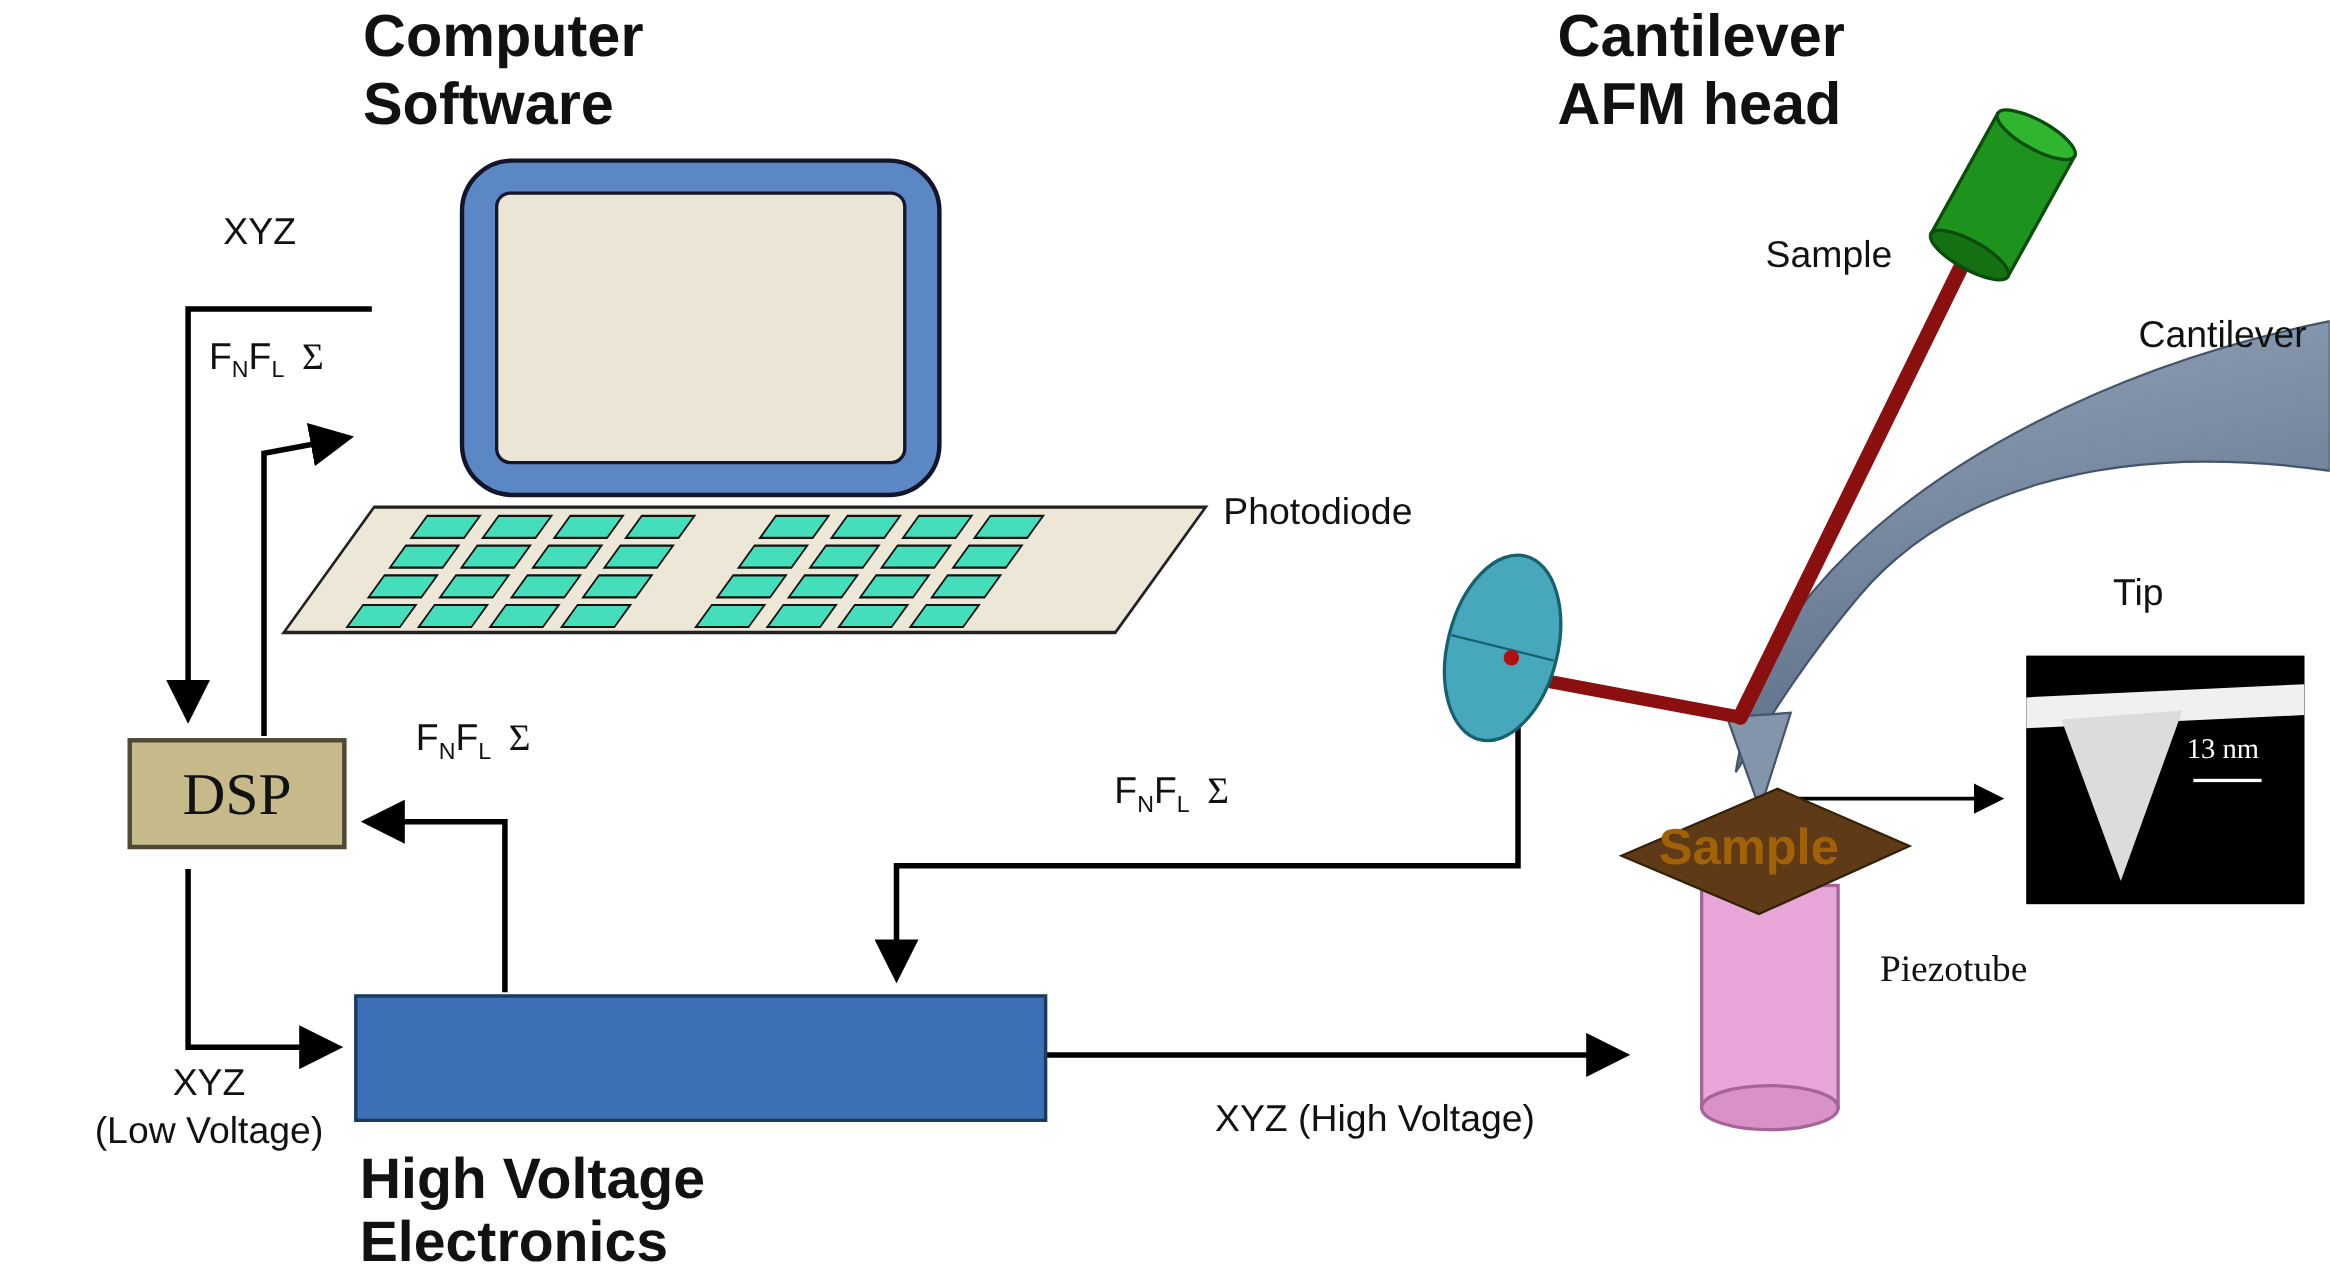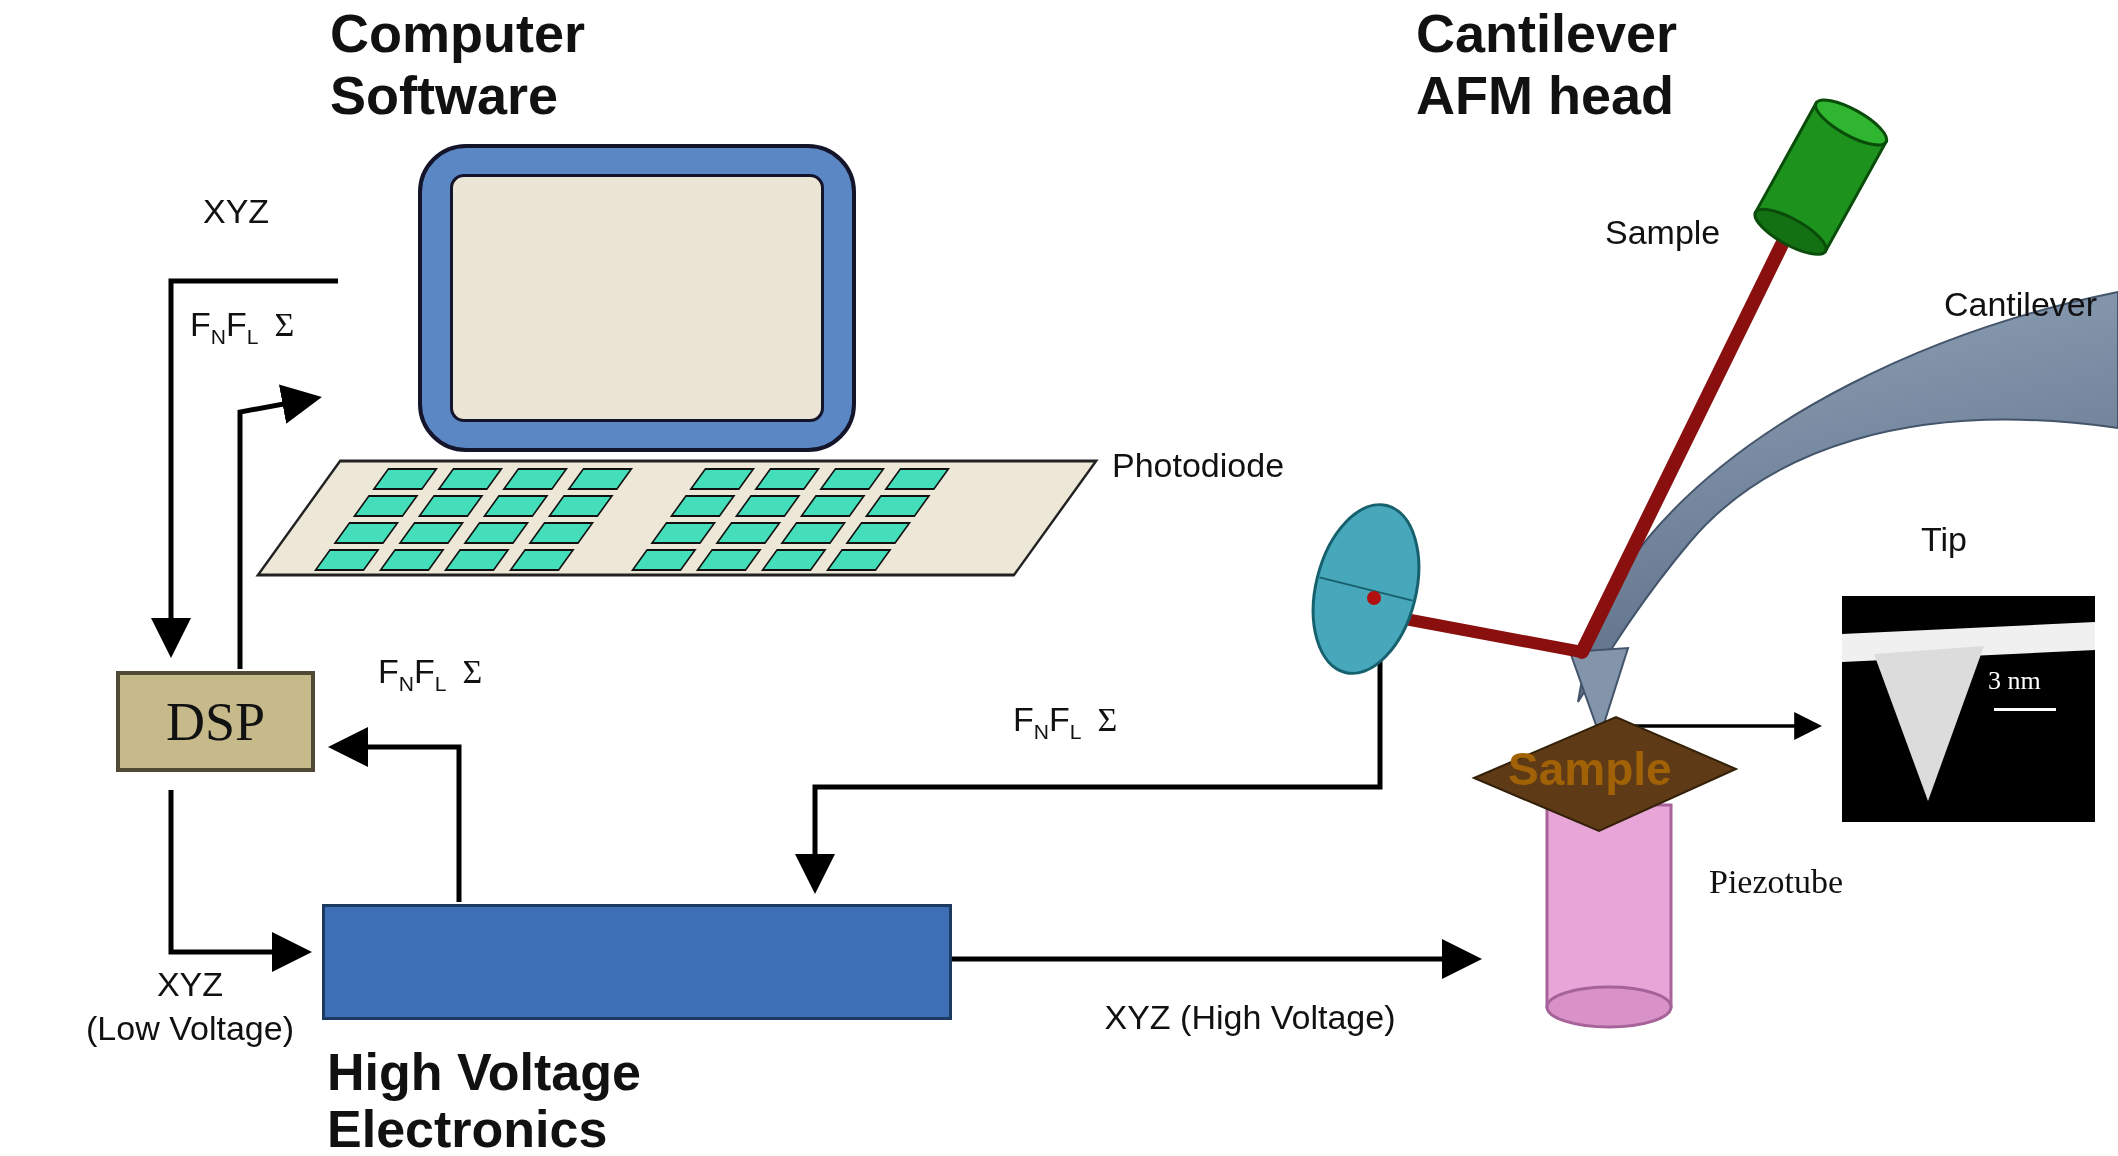--- a/index.html
+++ b/index.html
@@ -135,21 +135,21 @@
     <span>DSP</span>
   </div>
 
   <div class="hv-box"></div>
 
   <div class="tip-inset">
     <svg width="253" height="226" viewBox="0 0 253 226">
       <polygon points="0,38 253,26 253,54 0,66" fill="#f0f0f0"></polygon>
       <polygon points="32,58 142,50 86,205" fill="#dcdcdc"></polygon>
     </svg>
-    <div class="scale-label">3 nm</div>
+    <div class="scale-label">13 nm</div>
     <div class="scale-bar"></div>
   </div>
 
   <div class="title" style="left:330px;top:2px;width:600px;">
     <div>Computer</div>
     <div>Software</div>
   </div>
   <div class="title" style="left:1416px;top:2px;width:600px;">
     <div>Cantilever</div>
     <div>AFM head</div>

